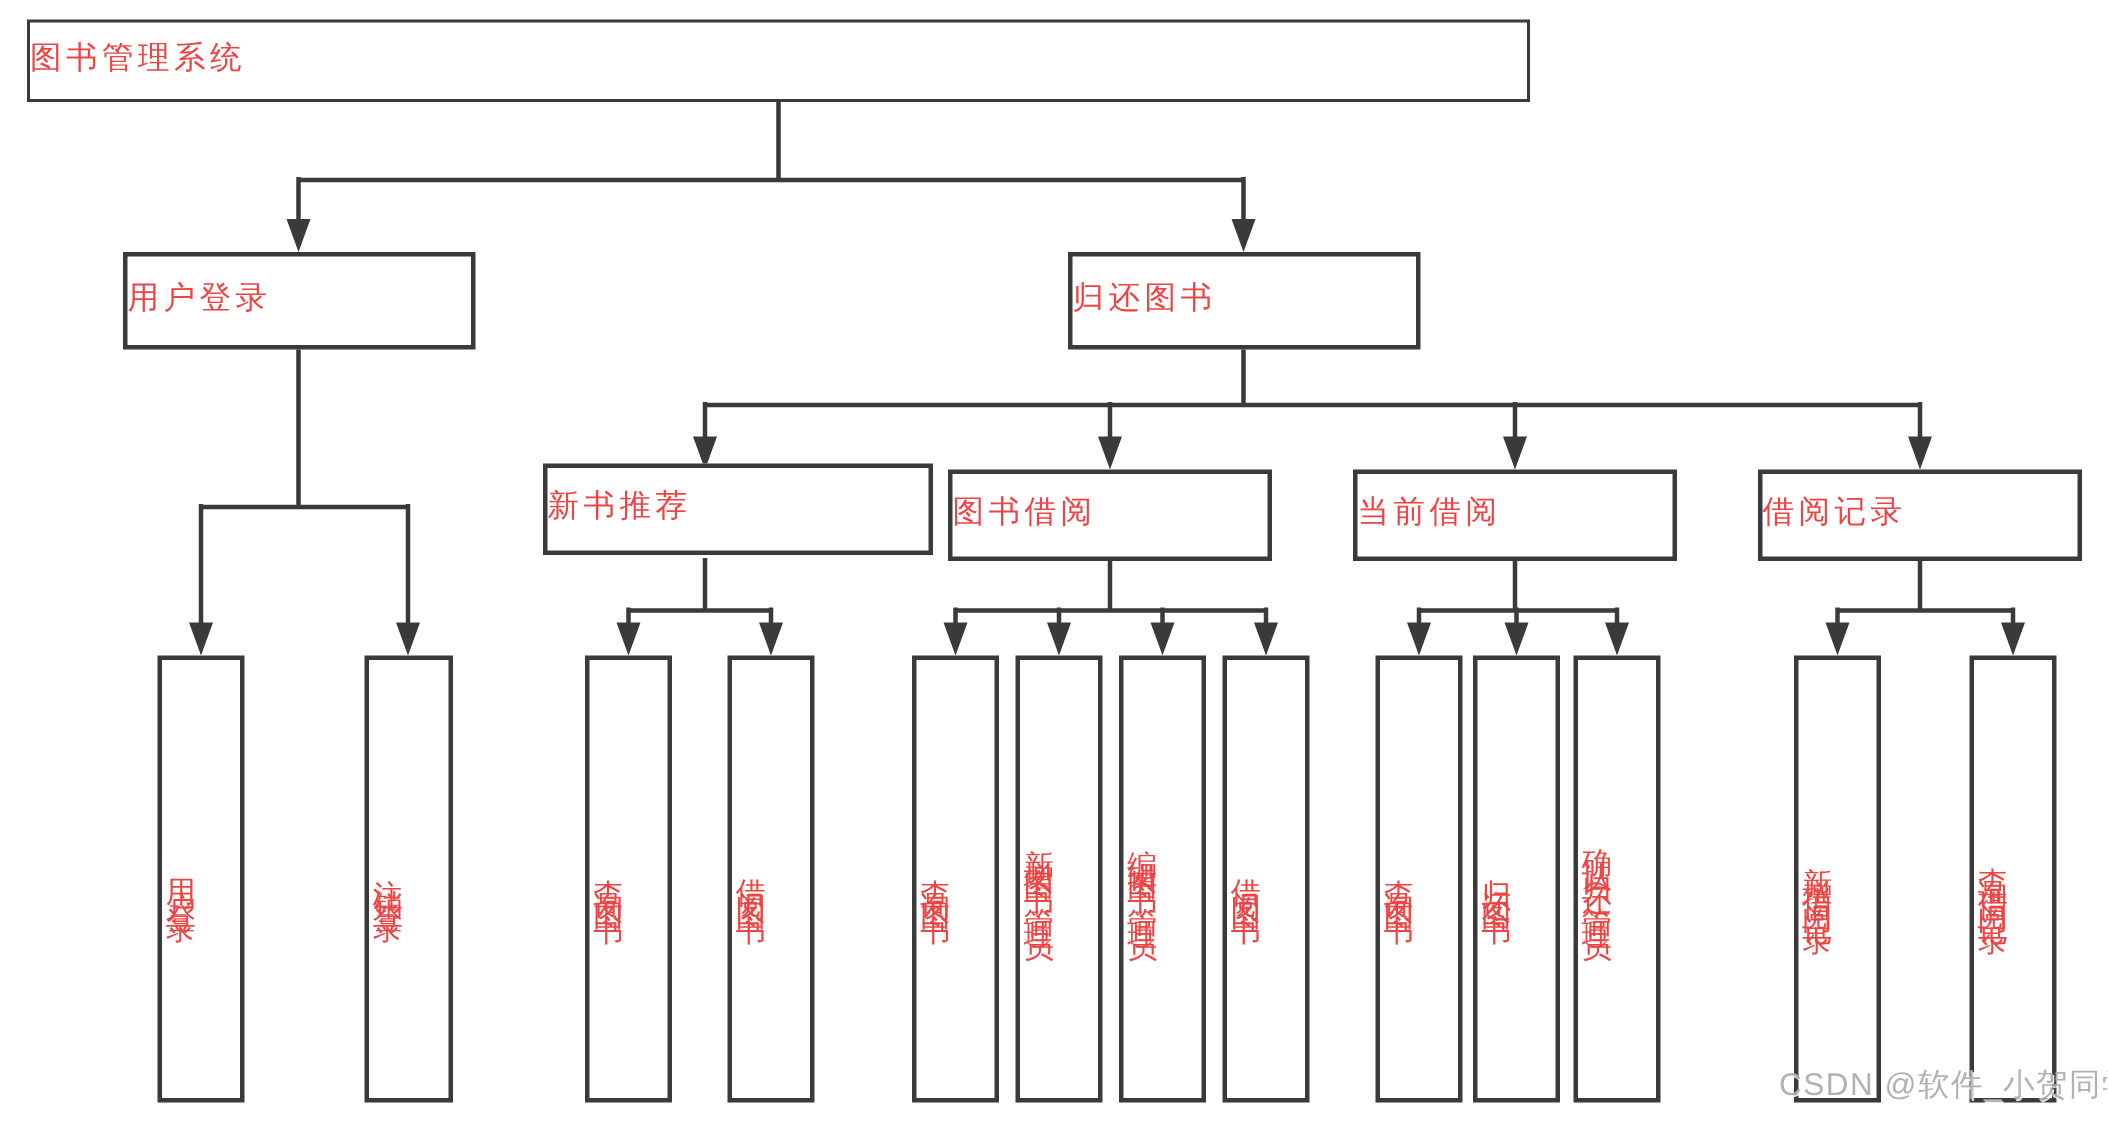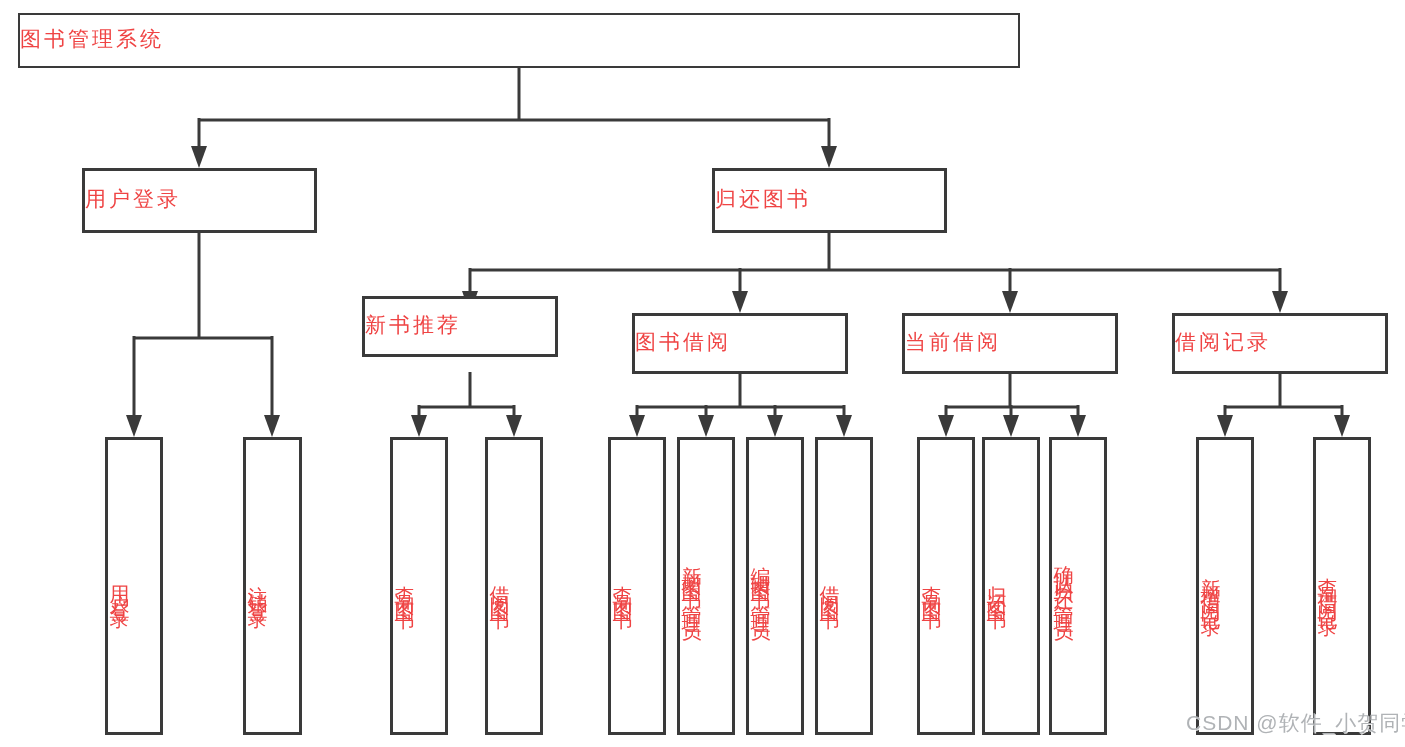--- a/index.html
+++ b/index.html
@@ -101,21 +101,21 @@
     <span class="htext">图书管理系统</span>
   </div>
 
   <div class="node" style="left:82px;top:168px;width:235px;height:65px">
     <span class="htext">用户登录</span>
   </div>
   <div class="node" style="left:712px;top:168px;width:235px;height:65px">
     <span class="htext">归还图书</span>
   </div>
 
-  <div class="node" style="left:362px;top:296px;width:196px;height:61px">
+  <div class="node" style="left:362px;top:309px;width:260px;height:61px">
     <span class="htext">新书推荐</span>
   </div>
   <div class="node" style="left:902px;top:313px;width:216px;height:61px">
     <span class="htext">当前借阅</span>
   </div>
   <div class="node" style="left:632px;top:313px;width:216px;height:61px">
     <span class="htext">图书借阅</span>
   </div>
   <div class="node" style="left:1172px;top:313px;width:216px;height:61px">
     <span class="htext">借阅记录</span>

